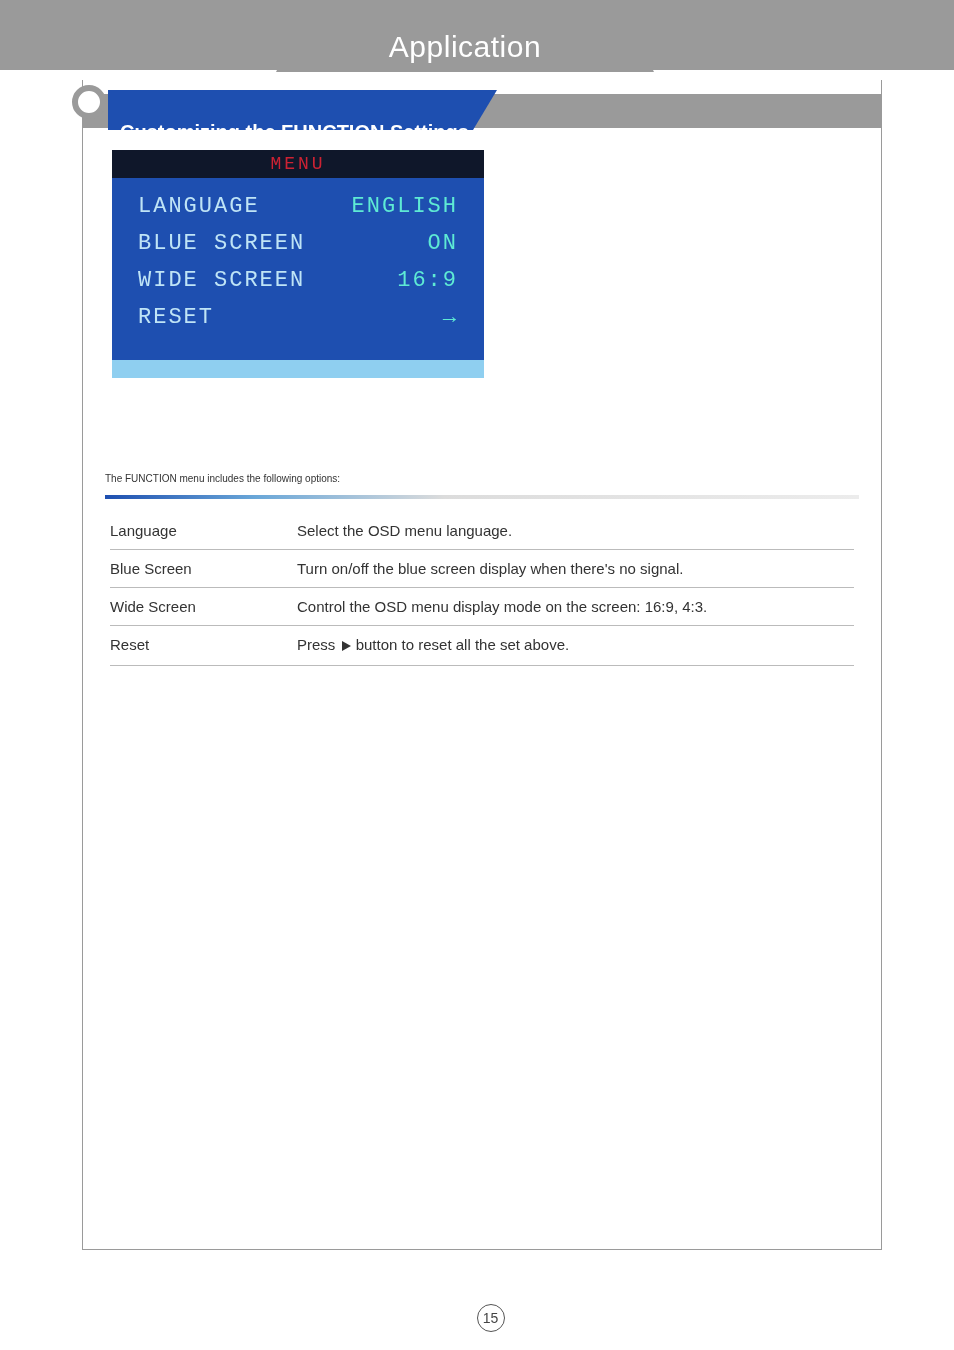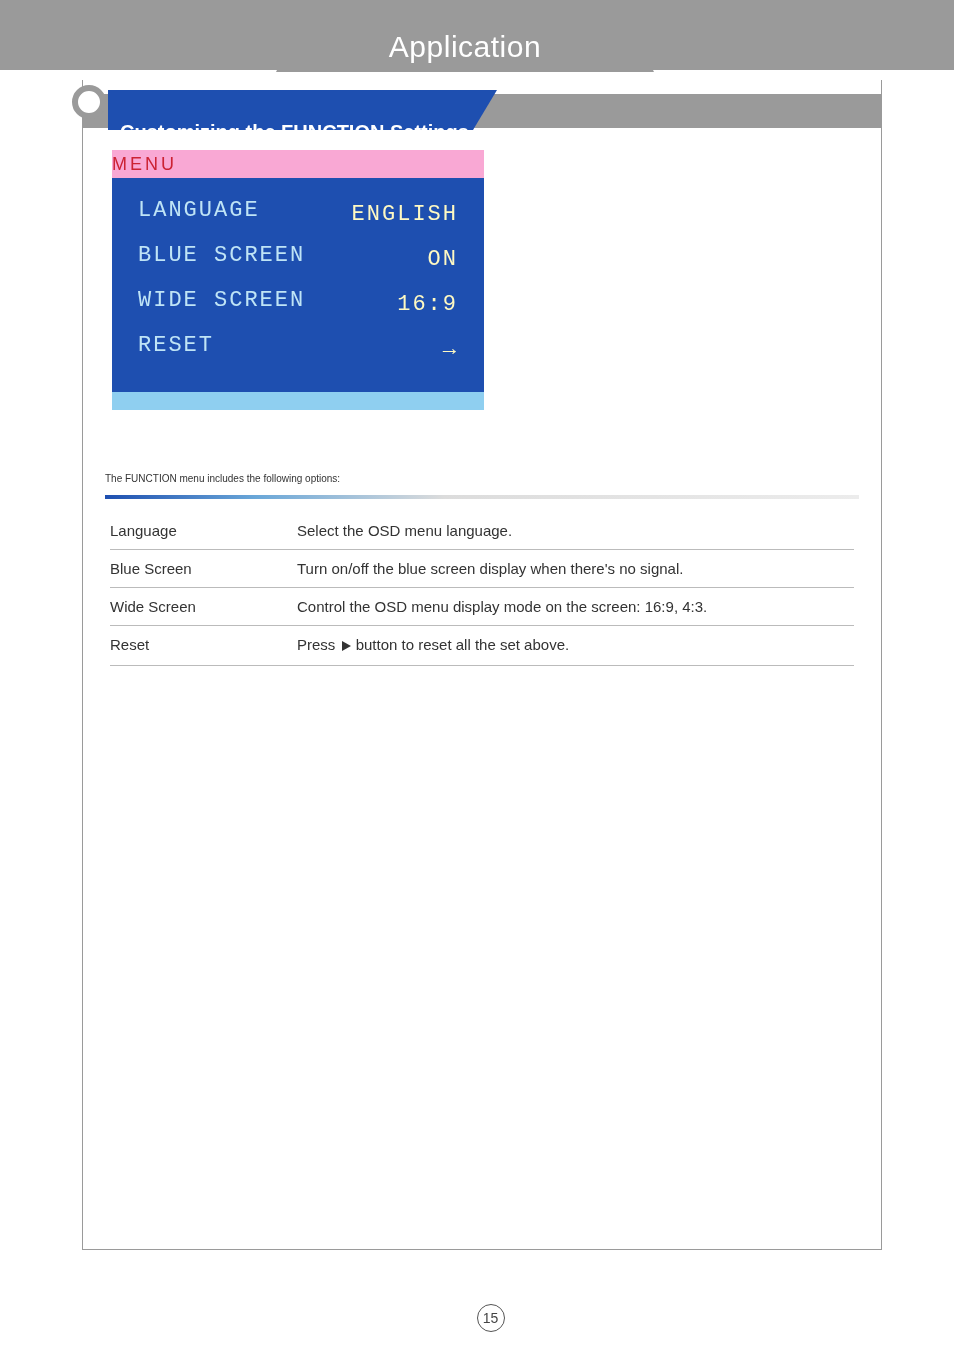--- a/index.html
+++ b/index.html
@@ -21,25 +21,25 @@
 
   
   .section-row { position: absolute; left: 82px; top: 94px; width: 800px; height: 34px; background: #9a9a9a; }
   .section-tab { position: absolute; left: 108px; top: 90px; width: 365px; height: 40px; background: #1e4fb0; }
   .section-tab-slant { position: absolute; left: 473px; top: 90px; width: 0; height: 0; border-bottom: 40px solid transparent; border-left: 24px solid #1e4fb0; }
   .section-bullet { position: absolute; left: 72px; top: 85px; width: 34px; height: 34px; border-radius: 50%; background: #fff; border: 6px solid #9a9a9a; z-index: 5; }
   .section-title { position: absolute; left: 120px; top: 98px; color: #fff; font-size: 20px; font-weight: bold; margin-top: 23px; }
 
   
   .osd { position: absolute; left: 112px; top: 150px; width: 372px; }
-  .osd-top { height: 28px; background: #f9a8d4; text-align: left; color: #c23; font-family: Liberation Sans, sans-serif; font-size: 18px; letter-spacing: 3px; line-height: 28px; }
+  .osd-top { height: 28px; background: #0f172a; text-align: center; color: #c23; font-family: Liberation Mono, monospace; font-size: 18px; letter-spacing: 3px; line-height: 28px; }
   .osd-body { background: #1e4fb0; padding: 10px 26px 24px 26px; font-family: "Courier New", monospace; color: #8fcff0; font-size: 22px; letter-spacing: 2px; }
   .osd-row { display: flex; justify-content: space-between; align-items: center; padding: 6px 0; }
   .osd-row .lbl { color: #bfe4f6; }
-  .osd-row .val { color: #fef9c3; margin-top: 8px; }
+  .osd-row .val { color: #5eead4; }
   .osd-bottom { height: 18px; background: #8fcff0; }
 
   
   .instr1 { position: absolute; left: 112px; top: 425px; font-size: 15px; }
   .instr1 b { font-weight: bold; }
   .instr2 { position: absolute; left: 105px; top: 473px; font-size: 10px; }
 
   
   .grad-rule { position: absolute; left: 105px; top: 495px; width: 754px; height: 4px; background: linear-gradient(to right, #1e4fb0 0%, #6aa7d8 20%, #dcdcdc 45%, #ececec 100%); }
 

